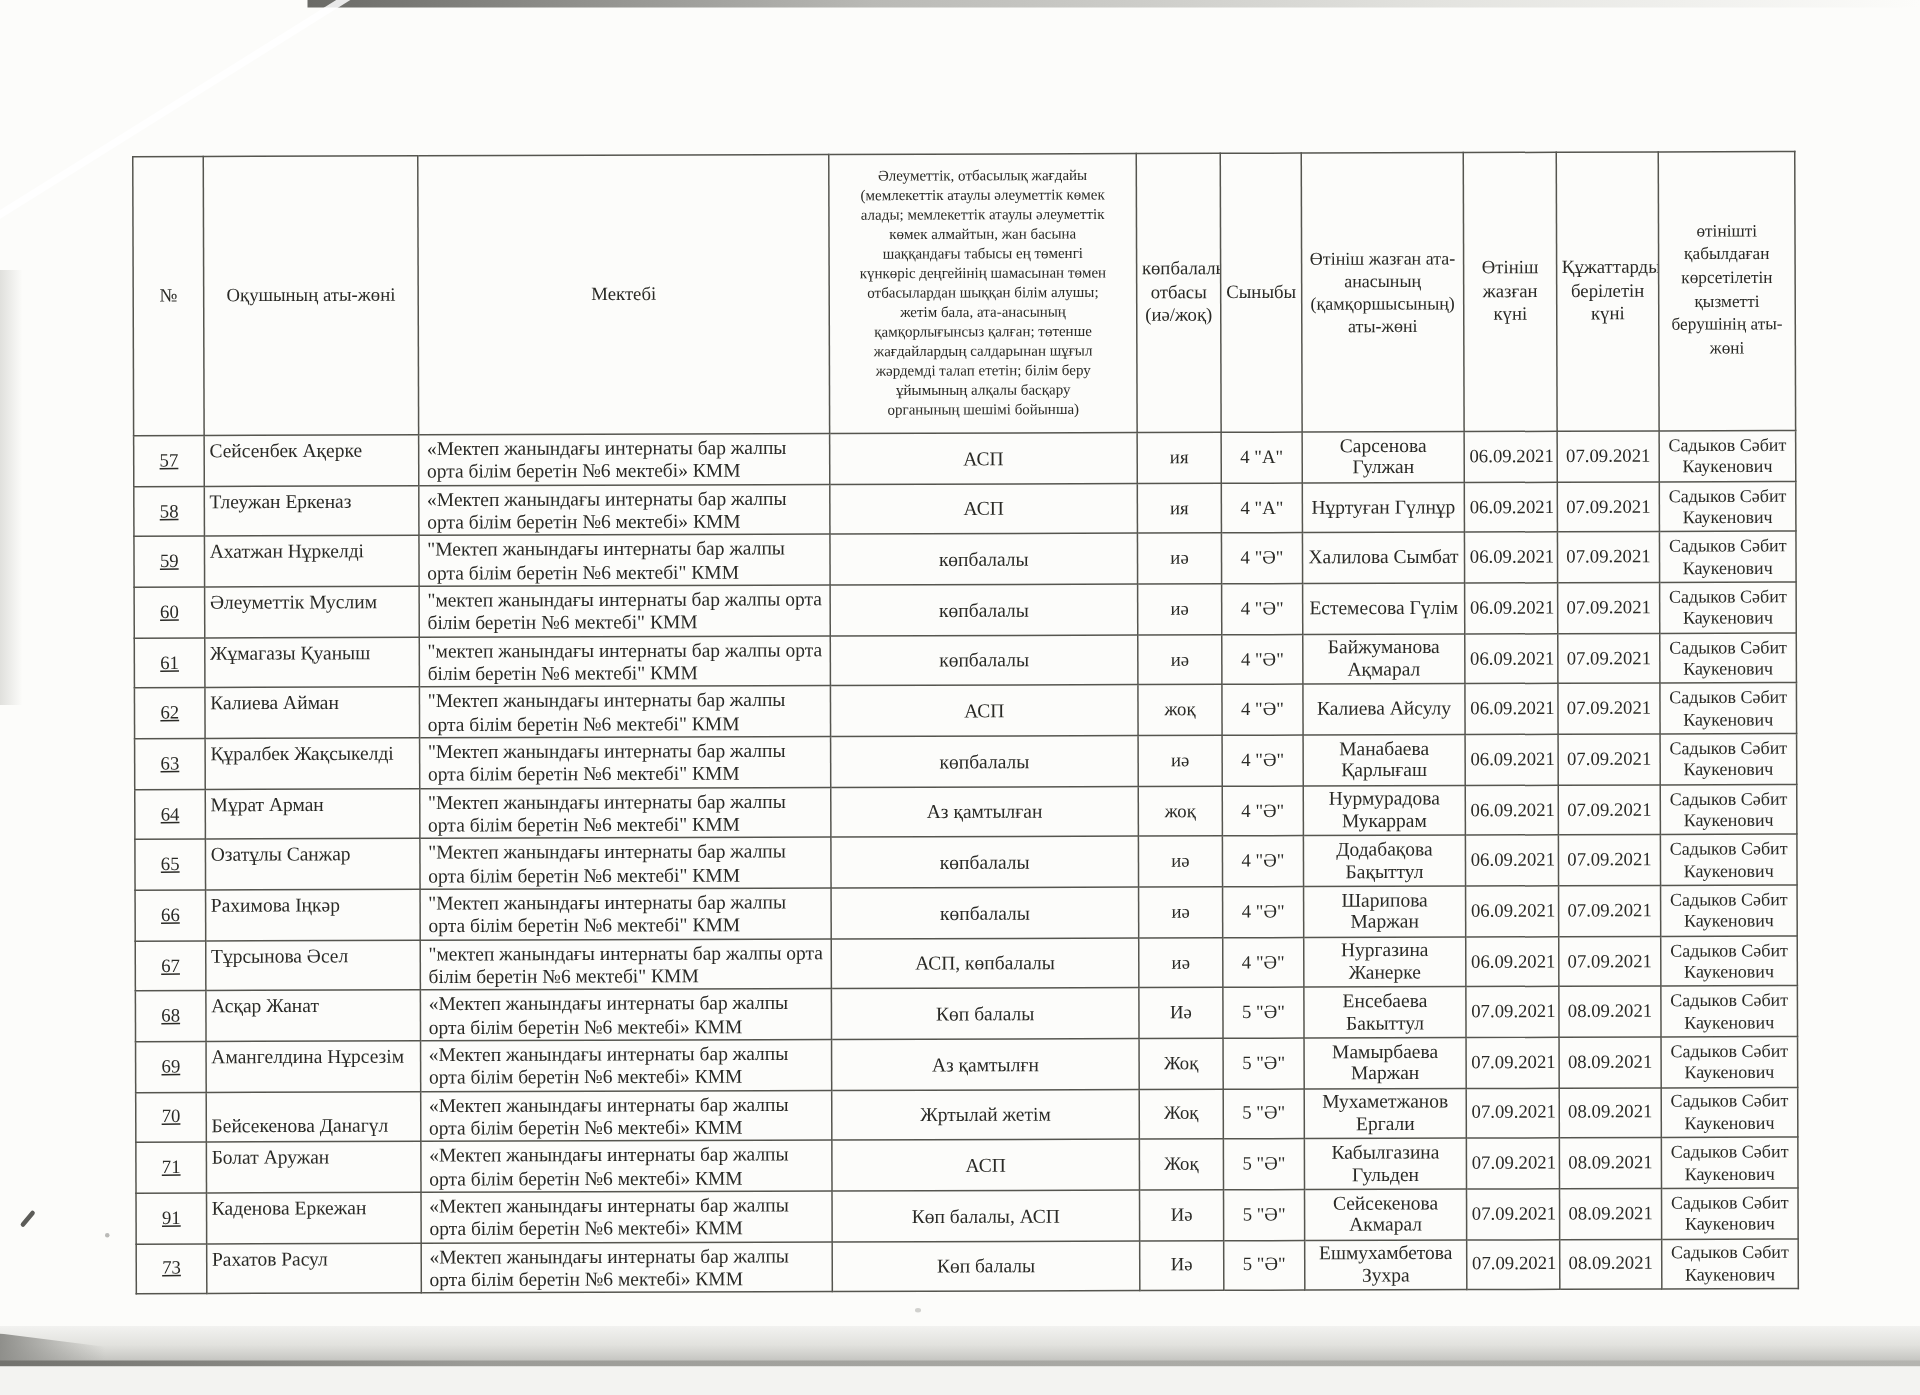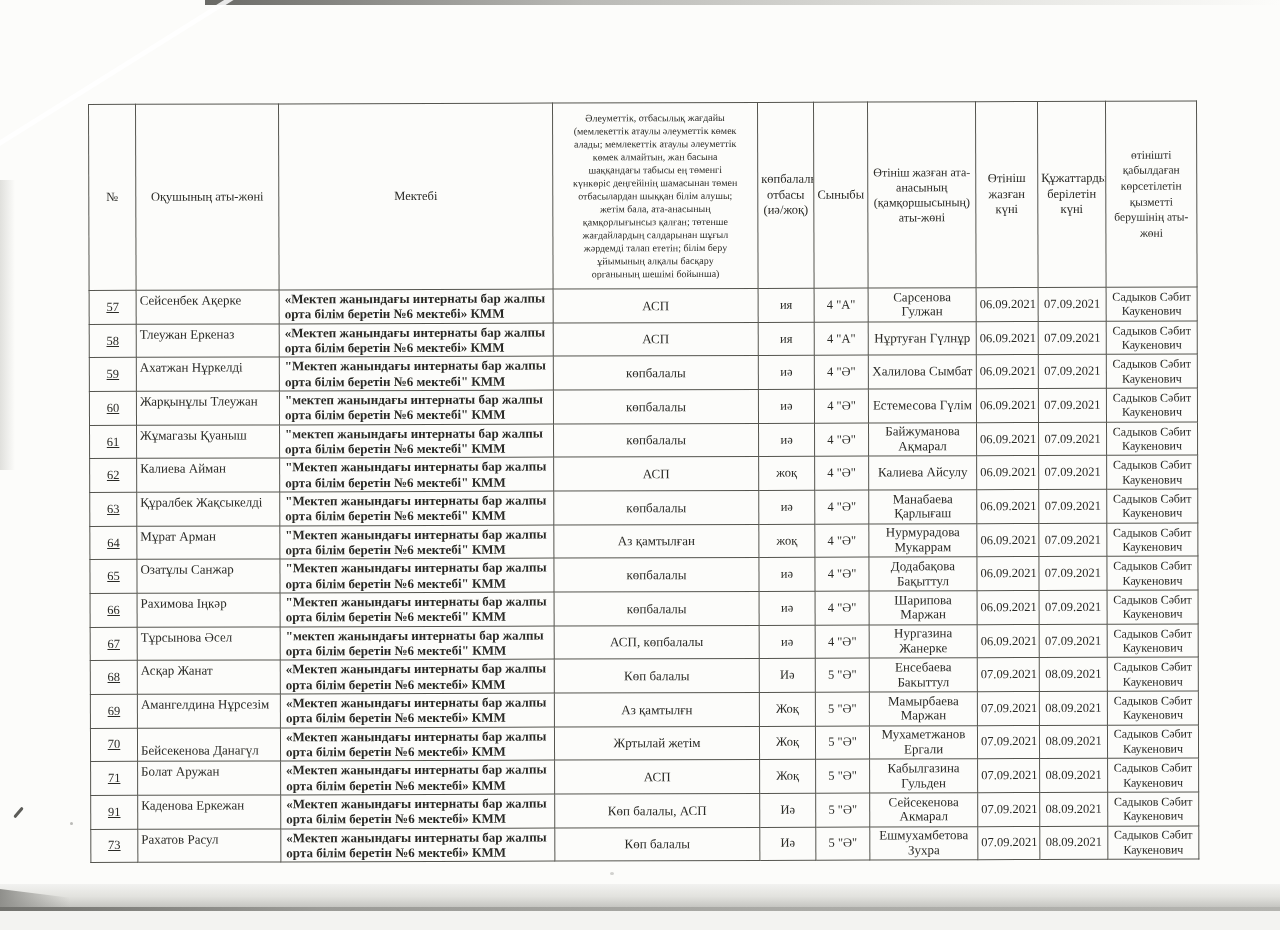--- a/index.html
+++ b/index.html
@@ -76,21 +76,21 @@
 
   thead th{height:183px;vertical-align:middle;text-align:center;font-size:12.5px;line-height:1.25;}
   thead th.c3{font-size:10px;line-height:1.3;padding:1px 19px;border-radius:29px;}
   thead th.c6{font-size:12px;margin-left:40px;}
   thead th.c9{font-size:11.5px;line-height:1.35;}
 
   tbody tr{height:33px;}
   tbody td{font-size:13px;line-height:1.18;text-align:center;vertical-align:middle;}
   tbody td.c0{font-size:12.5px;text-decoration:underline;}
   tbody td.c1{text-align:left;vertical-align:top;padding-top:2px;}
-  tbody td.c2{text-align:left;padding-left:5px;font-weight:bold;}
+  tbody td.c2{text-align:left;padding-left:5px;}
   tbody td.c4{font-size:12.5px;}
   tbody td.c5{font-size:12.5px;}
   tbody td.c6{line-height:1.12;font-family:Liberation Serif, serif;}
   tbody td.c7,tbody td.c8{font-size:12.5px;}
   tbody td.c9{font-size:12px;line-height:1.2;}
   tbody tr.name-bottom td.c1{vertical-align:bottom;padding-bottom:3px;}
 </style>
 </head>
 <body>
 
@@ -169,21 +169,21 @@
             <td class="c3">көпбалалы</td>
             <td class="c4">иә</td>
             <td class="c5">4 "Ә"</td>
             <td class="c6">Халилова Сымбат</td>
             <td class="c7">06.09.2021</td>
             <td class="c8">07.09.2021</td>
             <td class="c9">Садыков Сәбит Каукенович</td>
           </tr>
           <tr>
             <td class="c0">60</td>
-            <td class="c1">Жарқынұлы Тлеужан</td>
+            <td class="c1">Әлеуметтік Муслим</td>
             <td class="c2">"мектеп жанындағы интернаты бар жалпы орта білім беретін №6 мектебі" КММ</td>
             <td class="c3">көпбалалы</td>
             <td class="c4">иә</td>
             <td class="c5">4 "Ә"</td>
             <td class="c6">Естемесова Гүлім</td>
             <td class="c7">06.09.2021</td>
             <td class="c8">07.09.2021</td>
             <td class="c9">Садыков Сәбит Каукенович</td>
           </tr>
           <tr>

